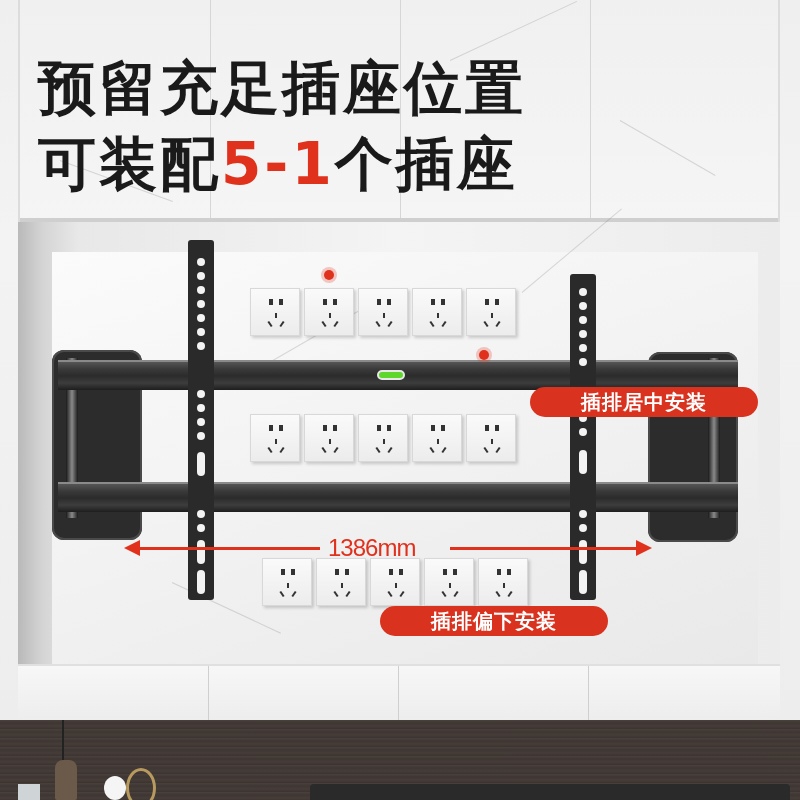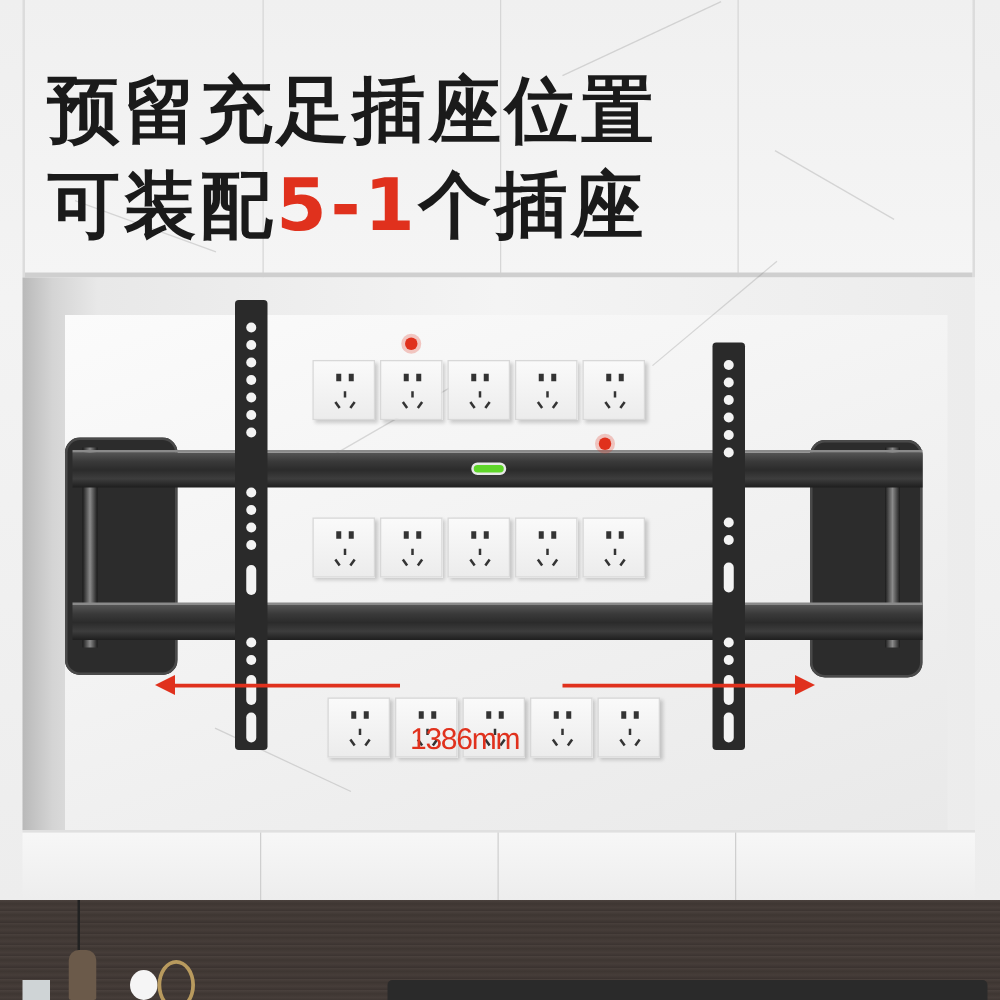--- a/index.html
+++ b/index.html
@@ -82,21 +82,21 @@
     background: #d9321e; color: #fff; font-weight: bold; font-size: 20px; line-height: 30px;
     letter-spacing: 1px; white-space: nowrap; text-align: center; }
 
   
   .dim-line { position: absolute; top: 547px; height: 3px; background: #e0311d; }
   .dim-arrow-l { position: absolute; left: 124px; top: 540px; width: 0; height: 0;
     border-top: 8px solid transparent; border-bottom: 8px solid transparent; border-right: 16px solid #e0311d; }
   .dim-arrow-r { position: absolute; left: 636px; top: 540px; width: 0; height: 0;
     border-top: 8px solid transparent; border-bottom: 8px solid transparent; border-left: 16px solid #e0311d; }
   .dim-text { position: absolute; left: 328px; top: 534px; color: #e0311d; font-size: 24px;
-    letter-spacing: -1px; font-family: "Liberation Sans", sans-serif; margin-top: 44px; }
+    letter-spacing: -1px; font-family: "Liberation Sans", sans-serif; }
 </style>
 </head>
 <body>
 
 <div class="scene">
 
   <div class="cabinet-top">
     <div class="cabinet-seam" style="left:190px"></div>
     <div class="cabinet-seam" style="left:380px"></div>
     <div class="cabinet-seam" style="left:570px"></div>
@@ -346,19 +346,21 @@
       <i class="slot" style="top:266px"></i>
         <i class="slot" style="top:296px"></i>
     </div>
 
     <div class="level"></div>
   </div>
 
   <div class="red-dot" style="left:324px;top:270px"></div>
   <div class="red-dot" style="left:479px;top:350px"></div>
 
+  <div class="pill" style="left:530px;top:387px;width:228px">插排居中安装</div>
+  <div class="pill" style="left:380px;top:606px;width:228px">插排偏下安装</div>
 
   <div class="dim-arrow-l"></div>
   <div class="dim-line" style="left:138px;width:182px"></div>
   <div class="dim-text">1386mm</div>
   <div class="dim-line" style="left:450px;width:188px"></div>
   <div class="dim-arrow-r"></div>
 </div>
 
 </body></html>

